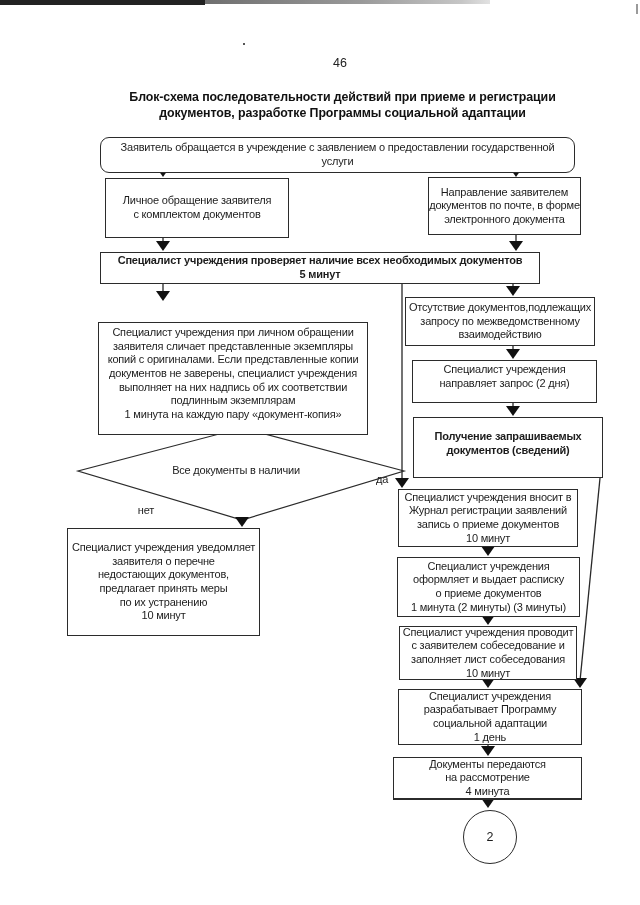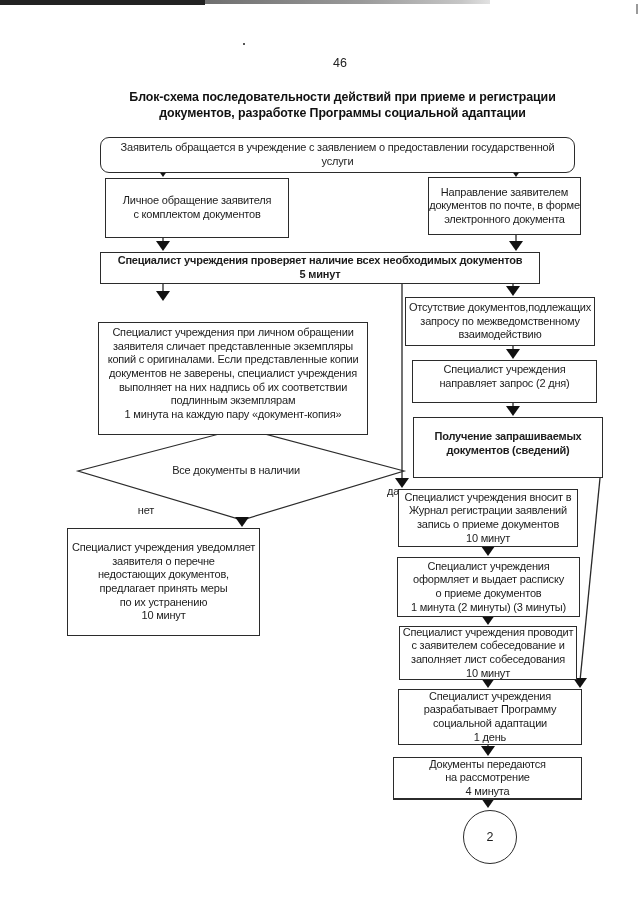--- a/index.html
+++ b/index.html
@@ -119,21 +119,21 @@
   <div class="node top" style="left:412px;top:360px;width:185px;height:43px;padding-top:2px;">Специалист учреждения
 направляет запрос (2 дня)</div>
 
   <div class="node top" style="left:413px;top:417px;width:190px;height:61px;padding-top:12px;font-weight:bold;">Получение запрашиваемых
 документов (сведений)</div>
 
   <div class="plain" style="left:161px;top:464px;width:150px;">Все документы в наличии</div>
 
   <div class="plain" style="left:128px;top:504px;width:36px;">нет</div>
 
-  <div class="plain" style="left:370px;top:485px;width:24px;margin-left:11px;">да</div>
+  <div class="plain" style="left:370px;top:473px;width:24px;">да</div>
 
   <div class="node" style="left:67px;top:528px;width:193px;height:108px;">Специалист учреждения уведомляет
 заявителя о перечне
 недостающих документов,
 предлагает принять меры
 по их устранению
 10 минут</div>
 
   <div class="node" style="left:398px;top:489px;width:180px;height:58px;padding:1px;">Специалист учреждения вносит в
 Журнал регистрации заявлений

